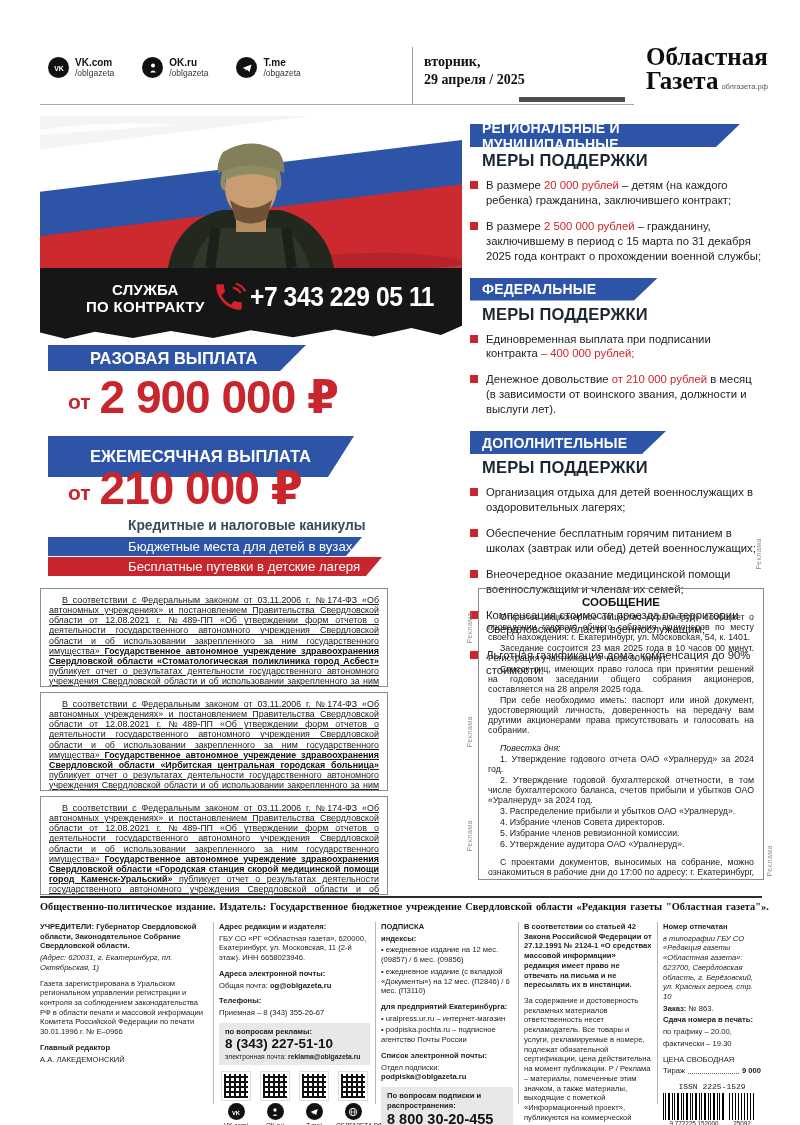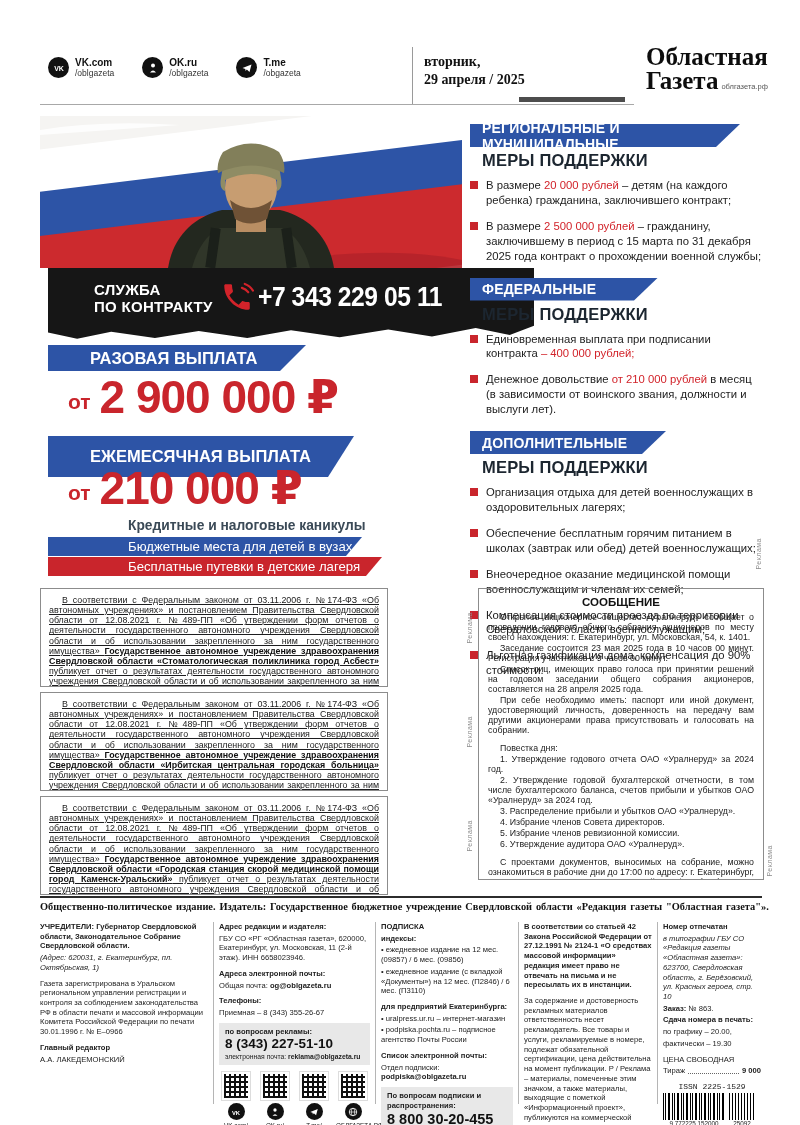--- a/index.html
+++ b/index.html
@@ -18,22 +18,22 @@
   .date-block { position:absolute; left:424px; top:53px; font-family:"Liberation Serif","DejaVu Serif",serif; font-weight:bold; font-size:14px; line-height:1.25; color:#111; }
   .page-num { position:absolute; left:516px; top:33px; font-family:"Liberation Serif","DejaVu Serif",serif; font-weight:bold; font-size:58px; letter-spacing:2px; color:#0e0e0e; line-height:1; }
   .page-num-bar { position:absolute; left:519px; top:97px; width:106px; height:5px; background:#4d4d4d; }
   .brand { position:absolute; left:646px; top:45px; width:120px; font-family:"Liberation Serif","DejaVu Serif",serif; font-weight:bold; font-size:25px; line-height:0.96; color:#0d0d0d; }
   .brand-site { font-size:7.5px; font-weight:normal; color:#555; font-family:"Liberation Sans",sans-serif; margin-left:3px; }
   .hdr-rule { position:absolute; left:40px; top:104px; width:594px; height:1px; background:#a8a8a8; }
 
   
   .ad { position:absolute; left:40px; top:116px; width:422px; height:462px; }
   .ad-photo { position:absolute; left:0; top:0; width:422px; height:152px; overflow:hidden; }
-  .ad-banner { position:absolute; left:8px; top:152px; width:486px; height:76px; background:#161616;
-               clip-path:polygon(0 0,100% 0,100% 76%,95% 88%,88% 79%,79% 90%,70% 81%,60% 91%,50% 82%,41% 92%,31% 83%,22% 92%,13% 84%,6% 93%,0 85%); }
+  .ad-banner { position:absolute; left:0; top:152px; width:422px; height:76px; background:#161616;
+               clip-path:polygon(0 0,100% 0,100% 76%,95% 88%,88% 79%,79% 90%,70% 81%,60% 91%,50% 82%,41% 92%,31% 83%,22% 92%,13% 84%,6% 93%,0 85%);text-align:center; }
   .service { position:absolute; left:46px; top:13px; color:#fff; font-weight:bold; font-size:15px; line-height:1.15; letter-spacing:0.3px; }
   .phone-icon { position:absolute; left:172px; top:12px; width:34px; height:34px; }
   .phone-num { position:absolute; left:210px; top:13px; color:#fff; font-weight:bold; font-size:28px; letter-spacing:-0.5px; transform:scaleX(0.88); transform-origin:left; white-space:nowrap; }
   .ribbon { background:#2d54a6; color:#fff; font-weight:bold; display:flex; align-items:center; }
   .pay-ribbon1 { position:absolute; left:8px; top:229px; width:258px; height:26px; font-size:16.5px; padding-left:42px;
                  clip-path:polygon(0 0,100% 0,calc(100% - 26px) 100%,0 100%); }
   .amount1 { position:absolute; left:28px; top:258px; }
   .pay-ribbon2 { position:absolute; left:8px; top:320px; width:306px; height:41px; font-size:16.5px; padding-left:42px;
                  clip-path:polygon(0 0,100% 0,calc(100% - 26px) 100%,0 100%); }
   .amount2 { position:absolute; left:28px; top:349px; }
@@ -63,21 +63,21 @@
   
   .legal-col { position:absolute; left:40px; top:588px; width:348px;text-decoration:underline; }
   .legal-box { border:1px solid #8c8c8c; height:99px; overflow:hidden; margin-bottom:5px; padding:6px 8px; }
   .legal-p { font-size:8.9px; line-height:1.14; text-align:justify; text-indent:13px; color:#1b1b1b; }
   .legal-p b { color:#111; }
 
   
   .message { position:absolute; left:478px; top:588px; width:286px; height:292px; border:1px solid #8c8c8c; padding:7px 9px; overflow:hidden; }
   .msg-title { text-align:center; font-weight:bold; font-size:11.5px; color:#111; margin-bottom:4px; }
   .msg-p { font-size:8.8px; line-height:1.14; text-align:justify; text-indent:12px; color:#1b1b1b; margin-bottom:1px; }
-  .msg-agenda-label { font-size:8.8px; line-height:1.14; text-indent:12px; margin-top:8px; }
+  .msg-agenda-label { font-size:8.8px; line-height:1.14; text-indent:12px; margin-top:8px;font-style:italic; }
   .msg-close { margin-top:8px; }
 
   
   .f-rule { position:absolute; left:40px; top:896px; width:722px; height:2px; background:#2c2c2c; }
   .tagline { position:absolute; left:40px; top:901px; width:722px; font-family:"Liberation Serif","DejaVu Serif",serif; font-weight:bold; font-size:10.4px; white-space:nowrap; word-spacing:1.2px; color:#111; }
   .fcols { position:absolute; left:40px; top:922px; width:722px; height:182px; display:flex; font-size:7.6px; line-height:1.28; color:#222; }
   .fdiv { width:1px; background:#b5b5b5; margin:0 5px; flex:0 0 auto; }
   .fcol p { margin-bottom:2px; }
   .fb { font-weight:bold; }
   .fi { font-style:italic; }

